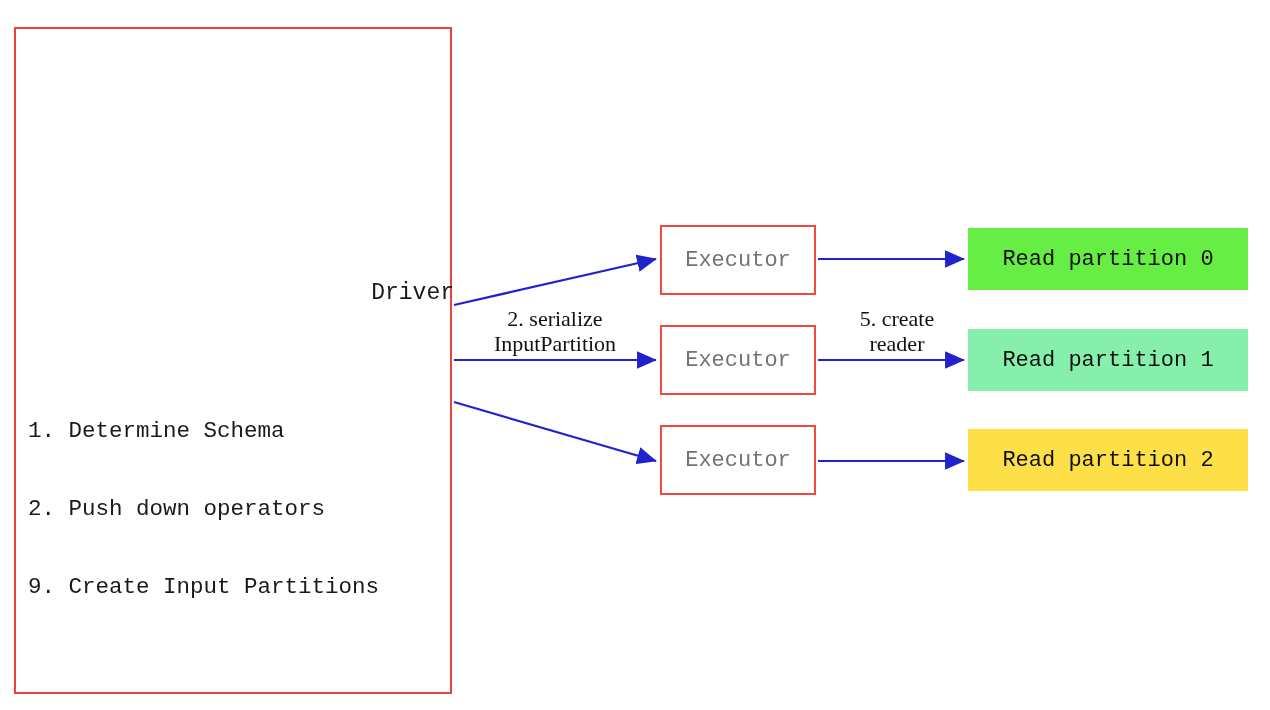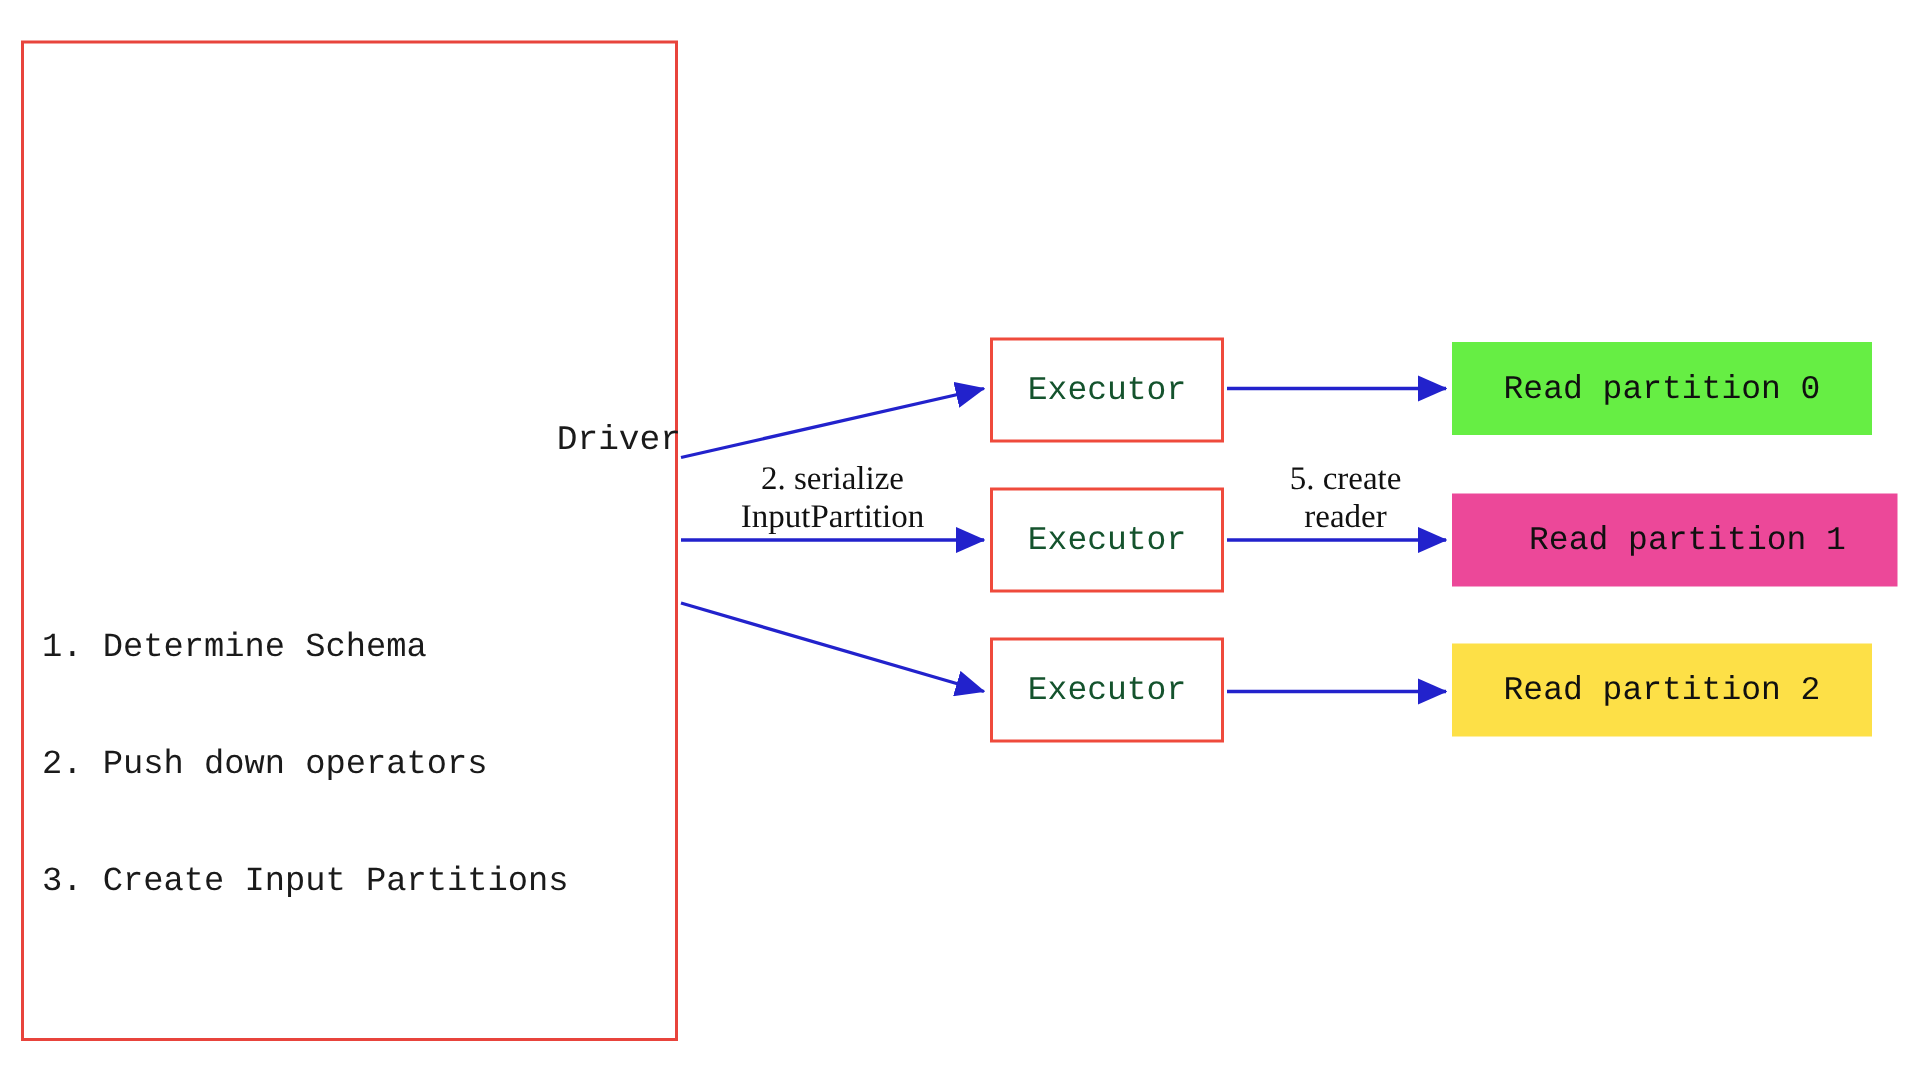--- a/index.html
+++ b/index.html
@@ -62,21 +62,21 @@
     left: 660px;
     width: 156px;
     height: 70px;
     border: 2px solid #ef4a3c;
     background: #ffffff;
     box-sizing: border-box;
     display: flex;
     align-items: center;
     justify-content: center;
     font-size: 22px;
-    color: #14532d;
+    color: #737373;
     white-space: pre;
   }
   #exec-box-0 { top: 225px; }
   #exec-box-1 { top: 325px; }
   #exec-box-2 { top: 425px; }
 
   
   .part-box {
     position: absolute;
     left: 968px;
@@ -127,30 +127,30 @@
 </head>
 <body>
 
 <div id="canvas" style="background: rgb(255, 255, 255);">
 
   <div id="driver-box">
     <div id="driver-title" class="mono">Driver</div>
     <div id="driver-steps" class="mono">
       <span class="step-line">1. Determine Schema</span>
       <span class="step-line">2. Push down operators</span>
-      <span class="step-line">3. Create Input Partitions</span>
+      <span class="step-line">9. Create Input Partitions</span>
     </div>
   </div>
 
   <div class="exec-box mono" id="exec-box-0" style="border-color: rgb(239, 74, 60);">Executor</div>
   <div class="exec-box mono" id="exec-box-1" style="border-color: rgb(239, 74, 60);">Executor</div>
   <div class="exec-box mono" id="exec-box-2" style="border-color: rgb(239, 74, 60);">Executor</div>
 
   <div class="part-box mono" id="part-box-0" style="background: rgb(102, 238, 68);">Read partition 0</div>
-  <div class="part-box mono" id="part-box-1" style="background: #ec4899; padding-left: 17px;">Read partition 1</div>
+  <div class="part-box mono" id="part-box-1" style="background: #86efac;">Read partition 1</div>
   <div class="part-box mono" id="part-box-2" style="background: #fde047;">Read partition 2</div>
 
   <svg id="arrow-layer" viewBox="0 0 1270 710" width="1270" height="710">
     <defs>
       <marker id="arrowhead" markerWidth="9" markerHeight="8" refX="8.6" refY="4" orient="auto" markerUnits="strokeWidth">
         <path d="M0,0 L9,4 L0,8 z" fill="#2222cc"></path>
       </marker>
     </defs>
     <g id="arrow-group" stroke="#2222cc" stroke-width="2.2" fill="none" marker-end="url(#arrowhead)">
         <line x1="454" y1="305" x2="656" y2="259"></line>

